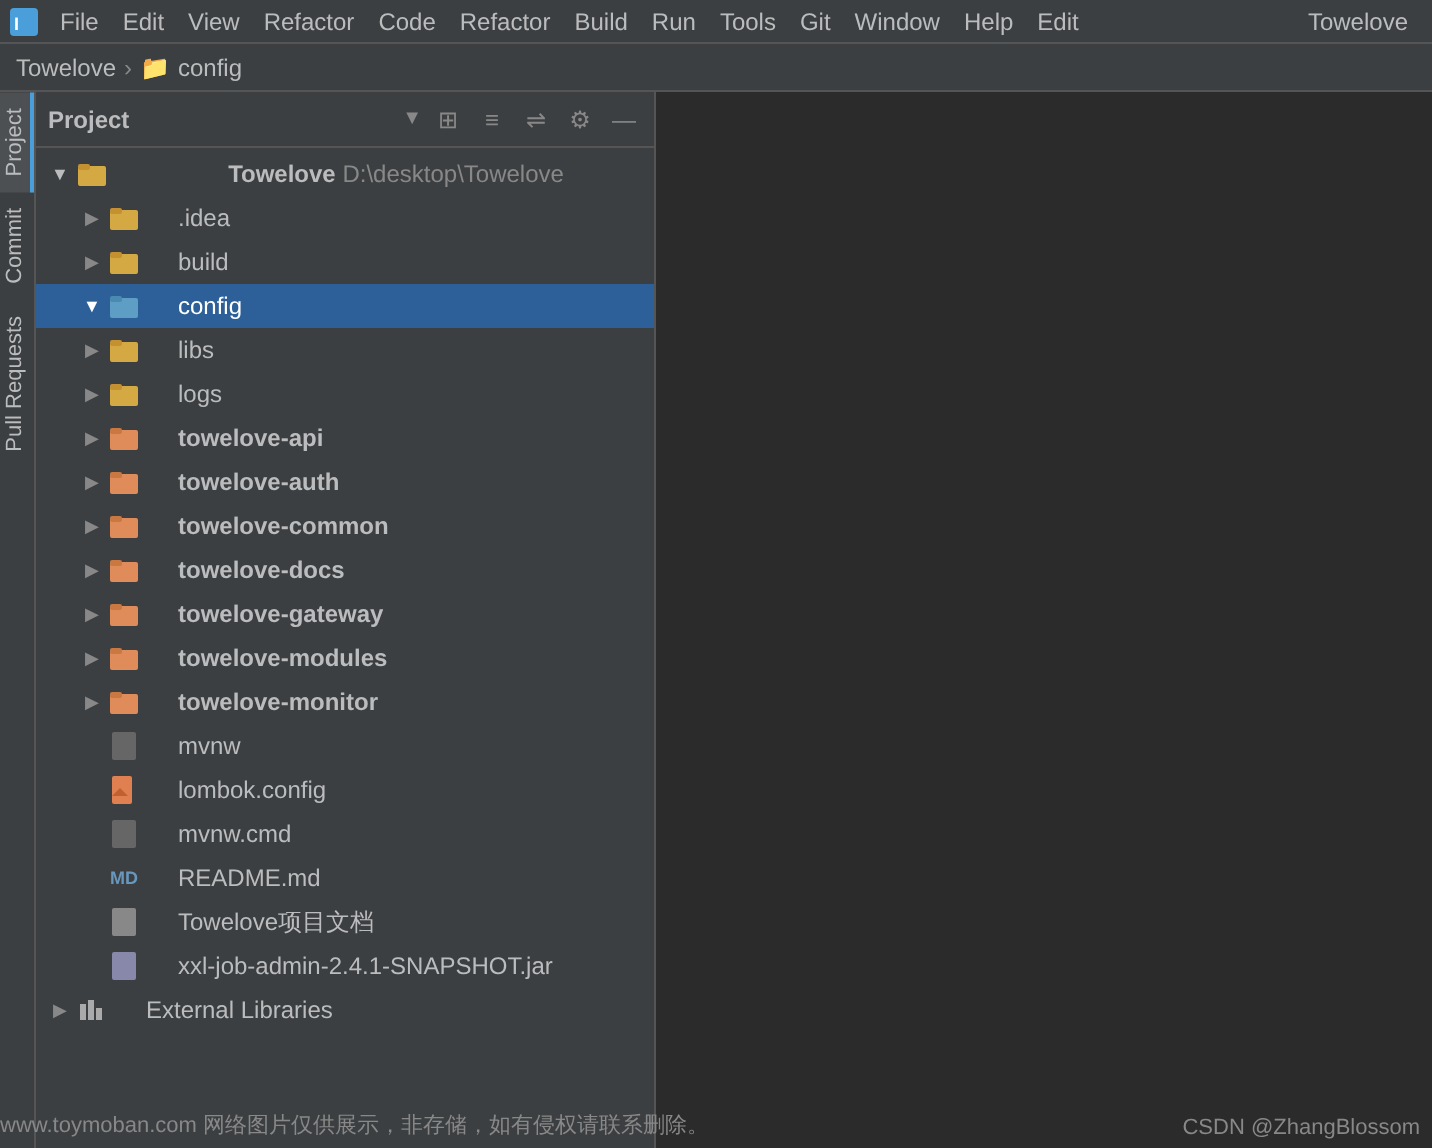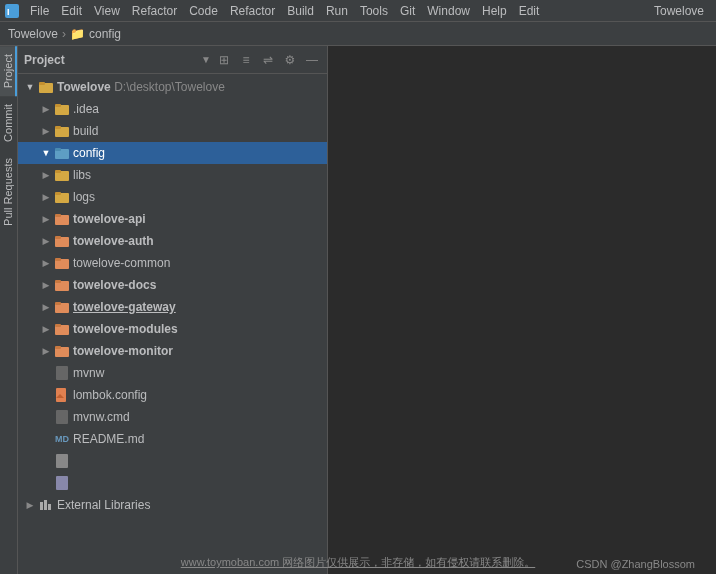--- a/index.html
+++ b/index.html
@@ -173,21 +173,21 @@
       color: #888;
     }
     .tree-arrow.expanded { color: #bbbcbe; }
     .tree-icon {
       width: 16px;
       min-width: 16px;
       height: 16px;
       display: inline-flex;
       align-items: center;
       justify-content: center;
-      margin-right: 3px;
+      margin-right: 19px;
       font-size: 11px;
     }
     .tree-label {
       flex: 1;
       overflow: hidden;
       text-overflow: ellipsis;
     }
 
     
     .folder-yellow { color: #d4a843; }
@@ -197,30 +197,29 @@
       flex: 1;
       background: #2b2b2b;
     }
 
     
     .watermark {
       position: absolute;
       bottom: 4px;
       left: 0;
       right: 0;
-      text-align: center;
+      text-align: left;
       font-size: 11px;
       color: #888;
       pointer-events: none;
-      text-decoration: underline;
     }
     .watermark-right {
       position: absolute;
       bottom: 4px;
-      right: 21px;
+      right: 6px;
       font-size: 11px;
       color: #888;
     }
 
     
     .iml-color { color: #4a9eda; }
   </style>
 </head>
 <body>
 
@@ -279,21 +278,21 @@
       <div class="tree-item">
         <span class="tree-indent" style="width:4px;"></span>
         <span class="tree-arrow expanded">▼</span>
         <span class="tree-icon" style="color:#d4a843;">
           <svg width="14" height="14" viewBox="0 0 14 14">
               <rect x="0" y="3" width="14" height="10" rx="1" fill="#d4a843"></rect>
               <rect x="0" y="3" width="6" height="3" rx="1" fill="#d4a843"></rect>
               <rect x="0" y="2" width="6" height="3" rx="1" fill="#c49030"></rect>
             </svg>
         </span>
-        <span class="tree-label" style="font-weight:bold;">
+        <span class="tree-label" style="font-weight:bold;text-align:center;">
           <span>Towelove</span>
           <span style="color:#888; font-weight:normal;"> D:\desktop\Towelove</span>
         </span>
       </div>
 
       <div class="tree-item">
         <span class="tree-indent" style="width:20px;"></span>
         <span class="tree-arrow">▶</span>
         <span class="tree-icon folder-yellow">
           <svg width="14" height="12" viewBox="0 0 14 12">
@@ -378,21 +377,21 @@
 
       <div class="tree-item">
         <span class="tree-indent" style="width:20px;"></span>
         <span class="tree-arrow">▶</span>
         <span class="tree-icon">
           <svg width="14" height="12" viewBox="0 0 14 12">
               <rect x="0" y="2" width="14" height="10" rx="1" fill="#e08c5a"></rect>
               <rect x="0" y="1" width="6" height="3" rx="1" fill="#c87840"></rect>
             </svg>
         </span>
-        <span class="tree-label" style="font-weight:normal;">towelove-common</span>
+        <span class="tree-label" style="font-weight:bold;">towelove-common</span>
       </div>
 
       <div class="tree-item">
         <span class="tree-indent" style="width:20px;"></span>
         <span class="tree-arrow">▶</span>
         <span class="tree-icon">
           <svg width="14" height="12" viewBox="0 0 14 12">
               <rect x="0" y="2" width="14" height="10" rx="1" fill="#e08c5a"></rect>
               <rect x="0" y="1" width="6" height="3" rx="1" fill="#c87840"></rect>
             </svg>
@@ -402,21 +401,21 @@
 
       <div class="tree-item">
         <span class="tree-indent" style="width:20px;"></span>
         <span class="tree-arrow">▶</span>
         <span class="tree-icon">
           <svg width="14" height="12" viewBox="0 0 14 12">
               <rect x="0" y="2" width="14" height="10" rx="1" fill="#e08c5a"></rect>
               <rect x="0" y="1" width="6" height="3" rx="1" fill="#c87840"></rect>
             </svg>
         </span>
-        <span class="tree-label" style="font-weight:bold;text-decoration:underline;">towelove-gateway</span>
+        <span class="tree-label" style="font-weight:bold;">towelove-gateway</span>
       </div>
 
       <div class="tree-item">
         <span class="tree-indent" style="width:20px;"></span>
         <span class="tree-arrow">▶</span>
         <span class="tree-icon">
           <svg width="14" height="12" viewBox="0 0 14 12">
               <rect x="0" y="2" width="14" height="10" rx="1" fill="#e08c5a"></rect>
               <rect x="0" y="1" width="6" height="3" rx="1" fill="#c87840"></rect>
             </svg>
@@ -476,29 +475,31 @@
       </div>
 
 
       <div class="tree-item">
         <span class="tree-indent" style="width:36px;"></span>
         <span class="tree-icon" style="color:#888;">
           <svg width="12" height="14" viewBox="0 0 12 14">
               <rect x="0" y="0" width="12" height="14" rx="1" fill="#888"></rect>
             </svg>
         </span>
+        <span class="tree-label">Towelove项目文档</span>
       </div>
 
       <div class="tree-item">
         <span class="tree-indent" style="width:36px;"></span>
         <span class="tree-icon" style="color:#aaaaaa;">
           <svg width="12" height="14" viewBox="0 0 12 14">
               <rect x="0" y="0" width="12" height="14" rx="1" fill="#8888aa"></rect>
             </svg>
         </span>
+        <span class="tree-label">xxl-job-admin-2.4.1-SNAPSHOT.jar</span>
       </div>
 
       <div class="tree-item">
         <span class="tree-indent" style="width:4px;"></span>
         <span class="tree-arrow">▶</span>
         <span class="tree-icon" style="color:#aaaaaa;">
           <svg width="14" height="12" viewBox="0 0 14 12">
             <rect x="1" y="3" width="3" height="8" fill="#aaaaaa"></rect>
             <rect x="5" y="1" width="3" height="10" fill="#aaaaaa"></rect>
             <rect x="9" y="5" width="3" height="6" fill="#aaaaaa"></rect>

